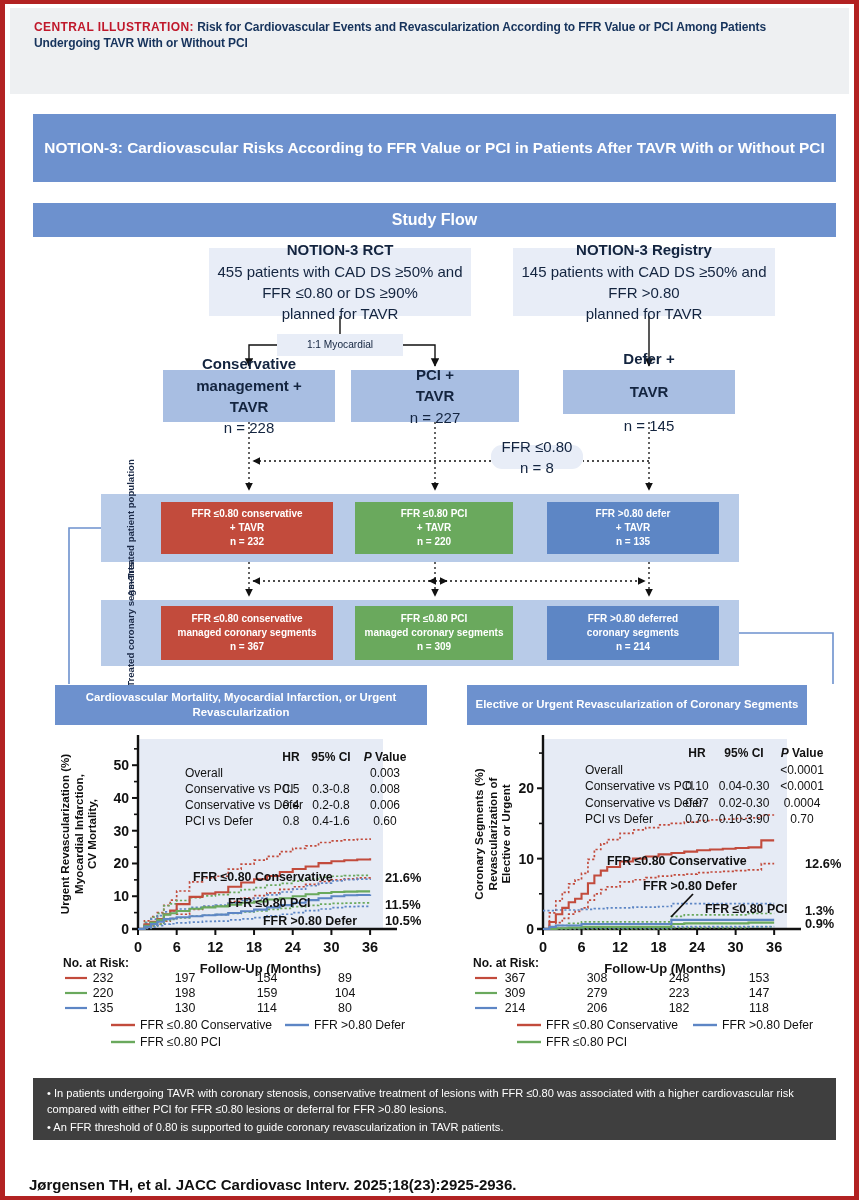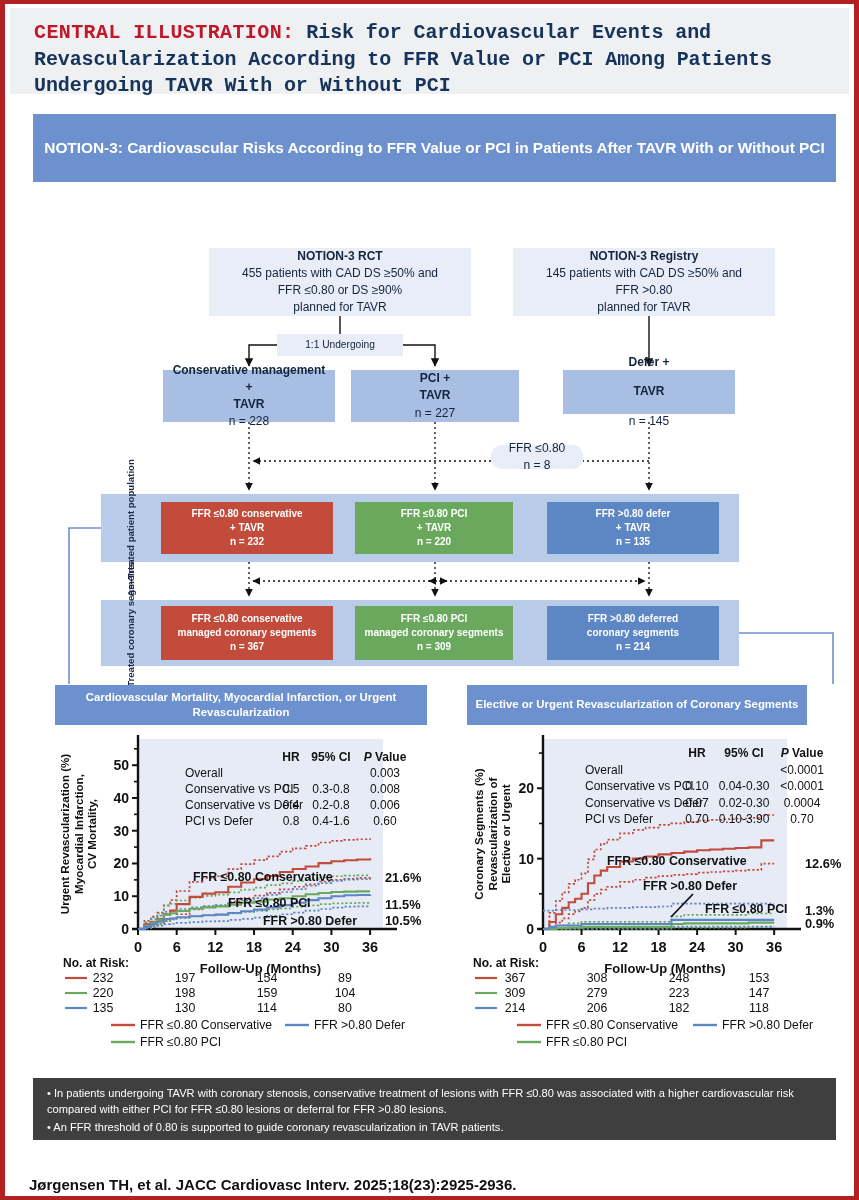--- a/index.html
+++ b/index.html
@@ -17,42 +17,42 @@
     border-bottom:4px solid #b22222;
     background:#fff;
   }
   
   .hdr-band {
     position:absolute; left:5px; top:4px; right:5px; height:86px;
     background:#eef0f2;
     padding:12px 22px 0 24px;
   }
   .hdr-title {
-    font-size:20px; font-weight:bold; line-height:1.33;
-    color:#16335c; letter-spacing:-0.1px;font-family:Liberation Mono, monospace;
+    font-size:12px; font-weight:bold; line-height:1.33;
+    color:#16335c; letter-spacing:-0.1px;
   }
   .hdr-ci { color:#c0182b; font-weight:bold; letter-spacing:0.4px; }
 
   
   .main-title {
     position:absolute; left:28px; top:110px; width:803px; height:68px;
     background:#6d91ce; color:#fff; font-weight:bold; font-size:15.4px;
     display:flex; align-items:center; justify-content:center; text-align:left;
     line-height:1.45;
   }
   .bar-study {
     position:absolute; left:28px; top:199px; width:803px; height:34px;
     background:#6d91ce; color:#fff; font-weight:bold; font-size:16px;
     display:flex; align-items:center; justify-content:center;
   }
 
   
   .fbox {
     position:absolute; background:#e8edf7; color:#13243f;
-    font-size:12px; line-height:1.42; text-align:center;
+    font-size:15px; line-height:1.42; text-align:center;
     display:flex; flex-direction:column; align-items:center; justify-content:center;
     padding:4px 6px;
   }
   .fbox .bold { font-weight:bold; }
   .fbox-blue { background:#a8bee2;text-align:center; }
   .b-rct   { left:204px; top:244px; width:262px; height:68px; }
   .b-reg   { left:508px; top:244px; width:262px; height:68px; }
   .b-rand  { left:272px; top:330px; width:126px; height:22px; font-size:10.2px; }
   .b-cons  { left:158px; top:366px; width:172px; height:52px; }
   .b-pci   { left:346px; top:366px; width:168px; height:52px; }
@@ -124,20 +124,21 @@
 <div class="frame">
 
   <div class="hdr-band">
     <div class="hdr-title">
       <span class="hdr-ci">CENTRAL ILLUSTRATION:</span>
       <span>Risk for Cardiovascular Events and Revascularization According to FFR Value or PCI Among Patients Undergoing TAVR With or Without PCI</span>
     </div>
   </div>
 
   <div class="main-title">NOTION-3: Cardiovascular Risks According to FFR Value or PCI in Patients After TAVR With or Without PCI</div>
+  <div class="bar-study">Study Flow</div>
 
   <svg style="position:absolute;left:0;top:0;width:859px;height:680px;pointer-events:none;">
     <defs>
       <marker id="ar" markerWidth="7" markerHeight="7" refX="5.5" refY="3" orient="auto">
         <path d="M0,0 L6,3 L0,6 z" fill="#111"></path>
       </marker>
       <marker id="arL" markerWidth="7" markerHeight="7" refX="5.5" refY="3" orient="auto">
         <path d="M0,0 L6,3 L0,6 z" fill="#111"></path>
       </marker>
       <marker id="arBlue" markerWidth="7" markerHeight="7" refX="5.5" refY="3" orient="auto">
@@ -180,21 +181,21 @@
     <div>planned for TAVR</div>
   </div>
 
   <div class="fbox b-reg">
     <div class="bold">NOTION-3 Registry</div>
     <div>145 patients with CAD DS ≥50% and</div>
     <div>FFR &gt;0.80</div>
     <div>planned for TAVR</div>
   </div>
 
-  <div class="fbox b-rand">1:1 Undergoing</div>
+  <div class="fbox b-rand">1:1 Myocardial</div>
 
   <div class="fbox fbox-blue b-cons">
     <div class="bold">Conservative management +</div>
     <div class="bold">TAVR</div>
     <div>n = 228</div>
   </div>
   <div class="fbox fbox-blue b-pci">
     <div class="bold">PCI +</div>
     <div class="bold">TAVR</div>
     <div>n = 227</div>

